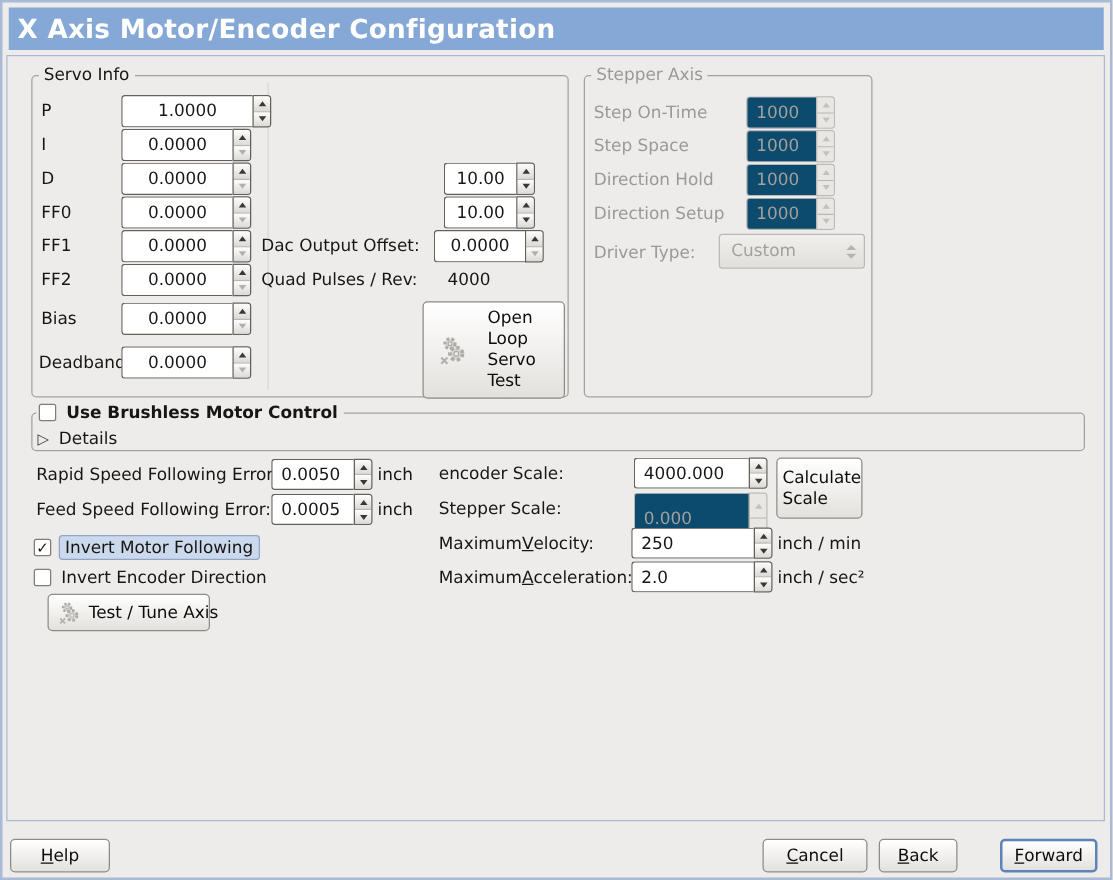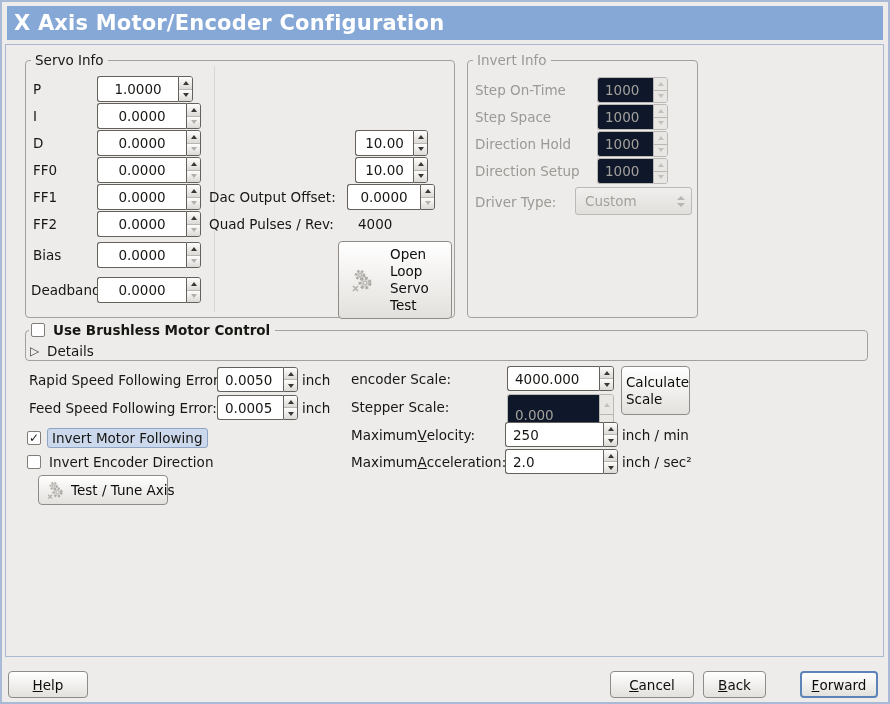--- a/index.html
+++ b/index.html
@@ -50,21 +50,21 @@
     background:linear-gradient(#fdfdfc,#dcdad6);
   }
   .sb-up{ border-bottom:1px solid #b9b7b3; }
   .sb-up::after{ content:""; width:0; height:0;
     border-left:3.5px solid transparent; border-right:3.5px solid transparent;
     border-bottom:4px solid #3a3835; }
   .sb-dn::after{ content:""; width:0; height:0;
     border-left:3.5px solid transparent; border-right:3.5px solid transparent;
     border-top:4px solid #3a3835; }
   .dimdn .sb-dn::after{ border-top-color:#b2b0ac; }
-  .disabled .sb-entry{ background:#0f172a; border-color:#bbb9b5; color:#a3a19c; }
+  .disabled .sb-entry{ background:#0c4a6e; border-color:#bbb9b5; color:#a3a19c; }
   .disabled .sb-spin{ border-color:#bbb9b5; }
   .disabled .sb-up,.disabled .sb-dn{ background:#e9e7e4; }
   .disabled .sb-up::after{ border-bottom-color:#c3c1bd; }
   .disabled .sb-dn::after{ border-top-color:#c3c1bd; }
 
   
   .combo{
     position:absolute; display:flex; align-items:center;
     justify-content:space-between; padding:0 6px 0 9px;
     background:linear-gradient(#f0efed,#e1dfdc);
@@ -109,21 +109,21 @@
 <div class="stage">
 
   <div class="titlebar">X Axis Motor/Encoder Configuration</div>
   <div class="content-border"></div>
 
   <div class="frame" style="left:25px;top:60px;width:430px;height:258px"></div>
   <div class="frame-label" style="left:31px;top:52px">Servo Info</div>
   <div class="vline" style="left:214px;top:66px;height:246px"></div>
 
   <div class="lbl" style="left:33px;top:76px">P</div>
-  <div class="spinbox" style="left:97px;top:76px;width:96px">
+  <div class="spinbox" style="left:97px;top:76px;width:120px">
     <div class="sb-entry center">1.0000</div>
     <div class="sb-spin">
       <div class="sb-up"></div>
       <div class="sb-dn"></div>
     </div>
   </div>
 
   <div class="lbl" style="left:33px;top:103px">I</div>
   <div class="spinbox dimdn" style="left:97px;top:103px;width:104px">
     <div class="sb-entry center">0.0000</div>
@@ -223,21 +223,21 @@
       <circle cx="16" cy="17" r="1.9" fill="#edecea" stroke="#aeaca8" stroke-width="1"></circle>
       <path d="M4 20 l5 5 M9 20 l-5 5" stroke="#b3b1ad" stroke-width="1.7"></path>
     </svg>
     <span class="multiline" style="margin-left:13px">Open
 Loop
 Servo
 Test</span>
   </div>
 
   <div class="frame" style="left:467px;top:60px;width:231px;height:258px"></div>
-  <div class="frame-label gray" style="left:473px;top:52px">Invert Info</div>
+  <div class="frame-label gray" style="left:473px;top:52px">Stepper Axis</div>
 
   <div class="lbl gray" style="left:475px;top:77px">Step On-Time</div>
   <div class="spinbox disabled" style="left:597px;top:77px;width:71px">
     <div class="sb-entry">1000</div>
     <div class="sb-spin">
       <div class="sb-up"></div>
       <div class="sb-dn"></div>
     </div>
   </div>
 

